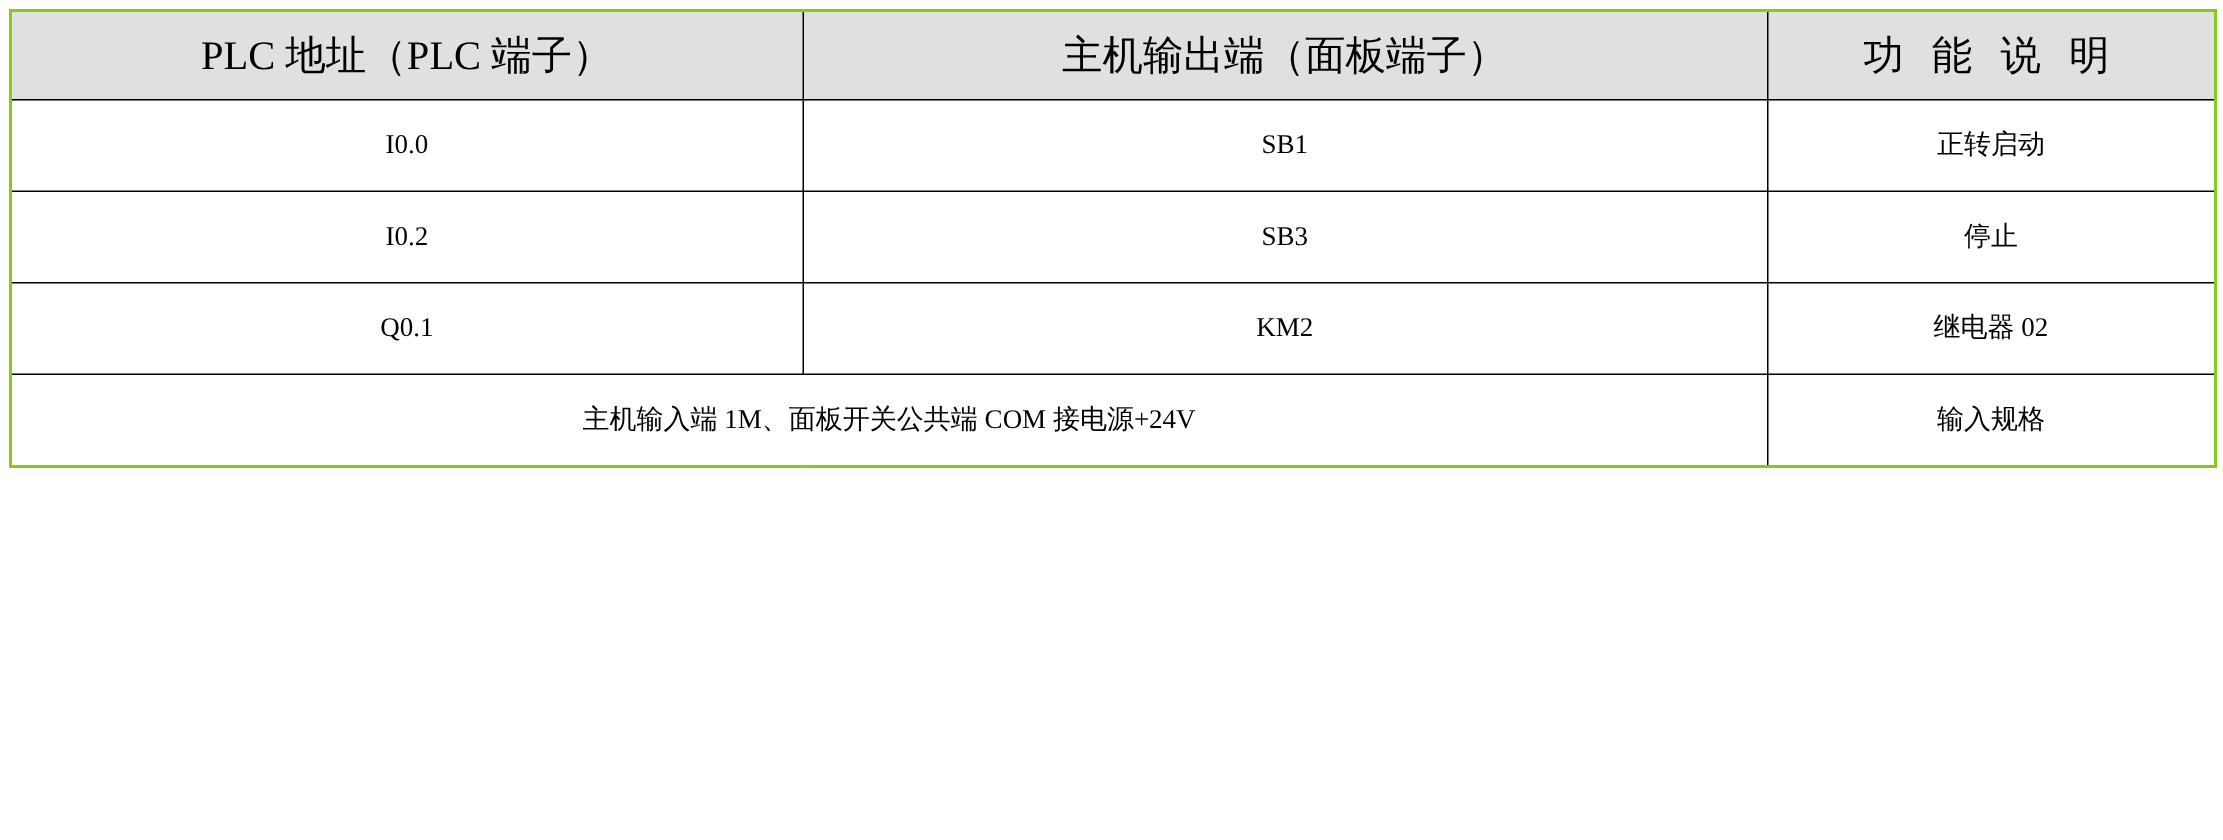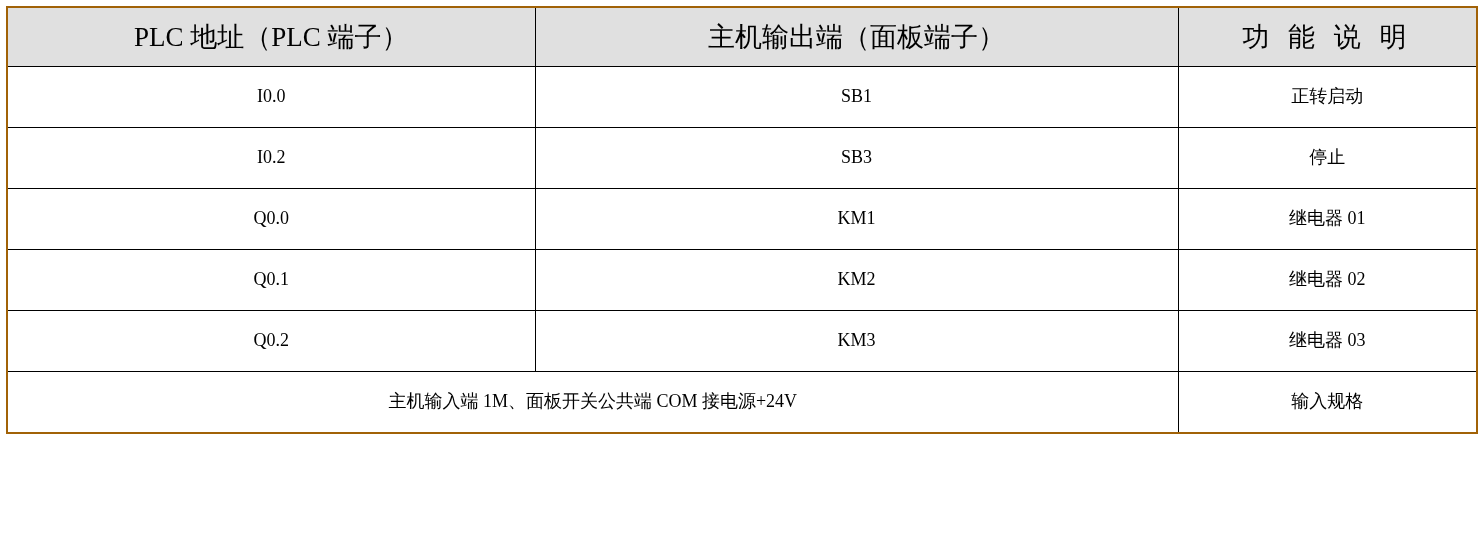--- a/index.html
+++ b/index.html
@@ -18,21 +18,21 @@
     width: 1482px;
     height: 560px;
     box-sizing: border-box;
     padding: 6px 6px 6px 6px;
     background: #ffffff;
   }
   table.plc-table {
     border-collapse: collapse;
     width: 1470px;
     table-layout: fixed;
-    border: 2px solid #a16207;
+    border: 2px solid #84cc16;
   }
   table.plc-table col.c1 { width: 528px; }
   table.plc-table col.c2 { width: 643px; }
   table.plc-table col.c3 { width: 299px; }
 
   table.plc-table th,
   table.plc-table td {
     border: 1px solid #000000;
     text-align: center;
     vertical-align: middle;
@@ -85,33 +85,23 @@
         <td class="code-cell">I0.0</td>
         <td class="code-cell">SB1</td>
         <td>正转启动</td>
       </tr>
       <tr>
         <td class="code-cell">I0.2</td>
         <td class="code-cell">SB3</td>
         <td>停止</td>
       </tr>
       <tr>
-        <td class="code-cell">Q0.0</td>
-        <td class="code-cell">KM1</td>
-        <td>继电器 01</td>
-      </tr>
-      <tr>
         <td class="code-cell">Q0.1</td>
         <td class="code-cell">KM2</td>
         <td>继电器 02</td>
-      </tr>
-      <tr>
-        <td class="code-cell">Q0.2</td>
-        <td class="code-cell">KM3</td>
-        <td>继电器 03</td>
       </tr>
       <tr>
         <td class="wide-note" colspan="2">主机输入端 1M、面板开关公共端 COM 接电源+24V</td>
         <td class="spec-label">输入规格</td>
       </tr>
     </tbody>
   </table>
 </div>
 
 </body></html>

